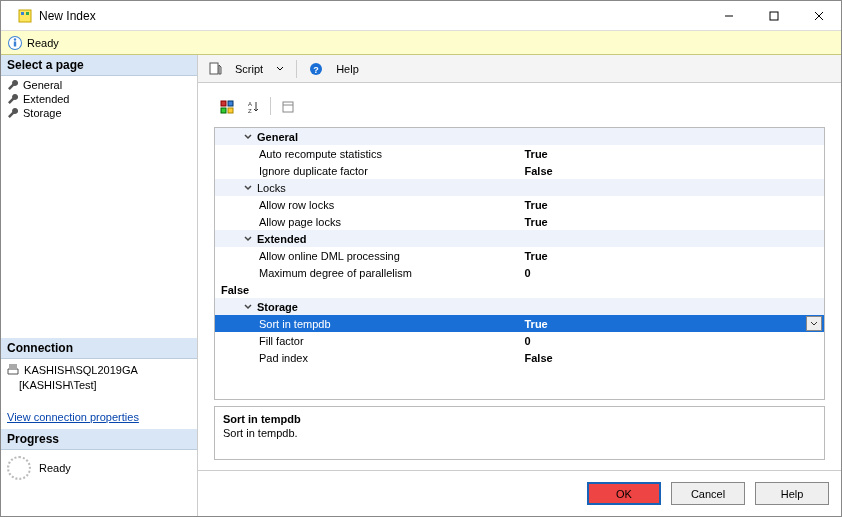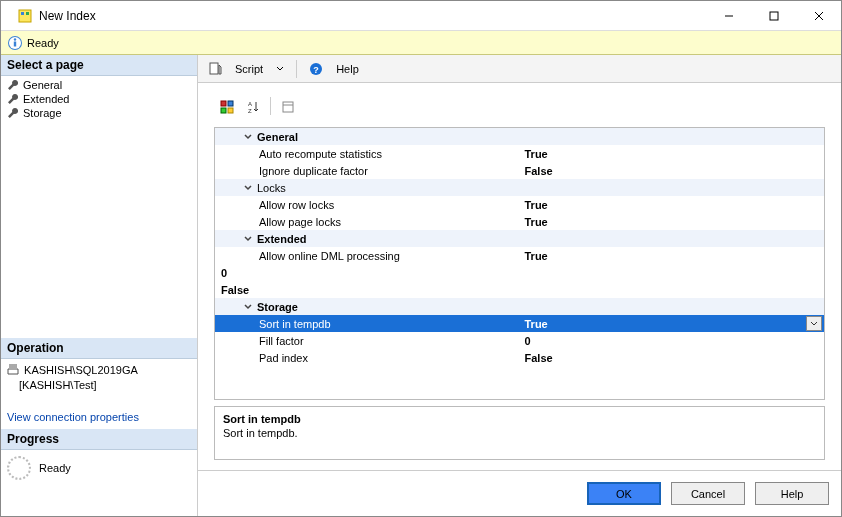--- a/index.html
+++ b/index.html
@@ -13,21 +13,21 @@
 .statusbar { height: 24px; background: #fdfdcd; border-bottom: 1px solid #c9c97c; display: flex; align-items: center; padding: 0 6px; }
 .statusbar .icon { width: 16px; height: 16px; margin-right: 4px; }
 .body { flex: 1; display: flex; overflow: hidden; }
 .sidebar { width: 197px; border-right: 1px solid #ccc; display: flex; flex-direction: column; background: #fff; }
 .section-header { background: #d9e6f5; font-weight: bold; padding: 3px 6px; font-size: 12px; border-bottom: 1px solid #bcd; }
 .page-list { padding: 2px 0; }
 .page-item { display: flex; align-items: center; padding: 1px 6px; cursor: default; gap: 4px; }
 .page-item .wrench { width: 12px; height: 12px; }
 .conn-body { padding: 4px 6px; line-height: 1.35; }
 .conn-icon { display: inline-block; width: 14px; vertical-align: top; }
-.link { color: #0645ad; cursor: pointer; display: inline-block; margin: 14px 6px 6px; }
+.link { color: #0645ad; text-decoration: underline; cursor: pointer; display: inline-block; margin: 14px 6px 6px; }
 .progress-body { padding: 6px; display: flex; align-items: center; gap: 8px; }
 .spinner { width: 24px; height: 24px; border: 2px dotted #bbb; border-radius: 50%; }
 .spacer { flex: 1; }
 .main { flex: 1; display: flex; flex-direction: column; }
 .toolbar { height: 28px; border-bottom: 1px solid #ccc; display: flex; align-items: center; padding: 0 6px; gap: 4px; background: #f4f4f4; }
 .toolbar .tb-item { display: flex; align-items: center; gap: 13px; padding: 2px 4px; text-align: center; }
 .tb-sep { width: 1px; height: 18px; background: #ccc; margin: 0 4px; }
 .content { flex: 1; padding: 14px 16px 10px; display: flex; flex-direction: column; gap: 6px; overflow: hidden; }
 .grid-toolbar { display: flex; gap: 4px; padding: 0 0 4px 2px; }
 .grid-tb-btn { width: 22px; height: 20px; border: 1px solid transparent; display:flex; align-items:center; justify-content:center; }
@@ -40,21 +40,21 @@
 .prop-row.cat { background: #eef3fb; }
 .prop-row.cat .prop-cell-name { font-weight: bold; }
 .indent { display: inline-block; width: 20px; }
 .indent2 { display: inline-block; width: 36px; }
 .chev { width: 10px; height: 10px; cursor: pointer; }
 .dropbtn { width: 16px; height: 15px; border: 1px solid #888; background: #eee; display:flex; align-items:center; justify-content:center; margin-right: 2px; }
 .desc-panel { border: 1px solid #bbb; padding: 6px 8px; height: 54px; }
 .desc-panel .dt { font-weight: bold; margin-bottom: 2px; }
 .footer { height: 46px; border-top: 1px solid #ccc; display: flex; align-items: center; justify-content: flex-end; padding: 0 12px; gap: 10px; }
 .btn { width: 74px; height: 23px; border: 1px solid #888; background: #efefef; font-size: 11px; cursor: default; }
-.btn.primary { border: 2px solid #1763b8; background: #3b82f6; }
+.btn.primary { border: 2px solid #1763b8; background: #ef4444; }
 svg { display: block; }
 </style>
 </head>
 <body>
 
 <div class="window">
   <div class="titlebar">
     <span class="icon">
       <svg viewBox="0 0 16 16" width="16" height="16">
           <rect x="2" y="2" width="12" height="12" fill="#fde760" stroke="#c6a300"></rect>
@@ -118,21 +118,21 @@
         <div class="page-item">
           <span class="wrench">
               <svg viewBox="0 0 12 12" width="12" height="12">
                 <path d="M8 1a3 3 0 0 0-2.8 4L1 9.2 2.8 11 7 6.8A3 3 0 1 0 8 1z" fill="#555"></path>
               </svg>
             </span>
           <span>Storage</span>
         </div>
       </div>
       <div class="spacer"></div>
-      <div class="section-header">Operation</div>
+      <div class="section-header">Connection</div>
       <div class="conn-body">
         <span class="conn-icon"><svg viewBox="0 0 12 12" width="12" height="12">
               <path d="M3 1v4M5 1v4M7 1v4M9 1v4M1 6h10v5H1z" stroke="#555" fill="none"></path>
             </svg></span>
         <span>KASHISH\SQL2019GA</span><br>
         <span style="margin-left:12px">[KASHISH\Test]</span>
       </div>
       <a class="link">View connection properties</a>
       <div class="section-header">Progress</div>
       <div class="progress-body">
@@ -272,20 +272,24 @@
             <div class="prop-row">
               <div class="prop-cell-name">
                 <span class="indent2"></span>
                 <span>Allow online DML processing</span>
               </div>
               <div class="prop-cell-val" style="display:flex;align-items:center">
                 <span style="flex:1">True</span>
               </div>
             </div>
             <div class="prop-row">
+              <div class="prop-cell-name">
+                <span class="indent2"></span>
+                <span>Maximum degree of parallelism</span>
+              </div>
               <div class="prop-cell-val" style="display:flex;align-items:center">
                 <span style="flex:1">0</span>
               </div>
             </div>
             <div class="prop-row">
               <div class="prop-cell-val" style="display:flex;align-items:center">
                 <span style="flex:1">False</span>
               </div>
             </div>
             <div class="prop-row cat">

